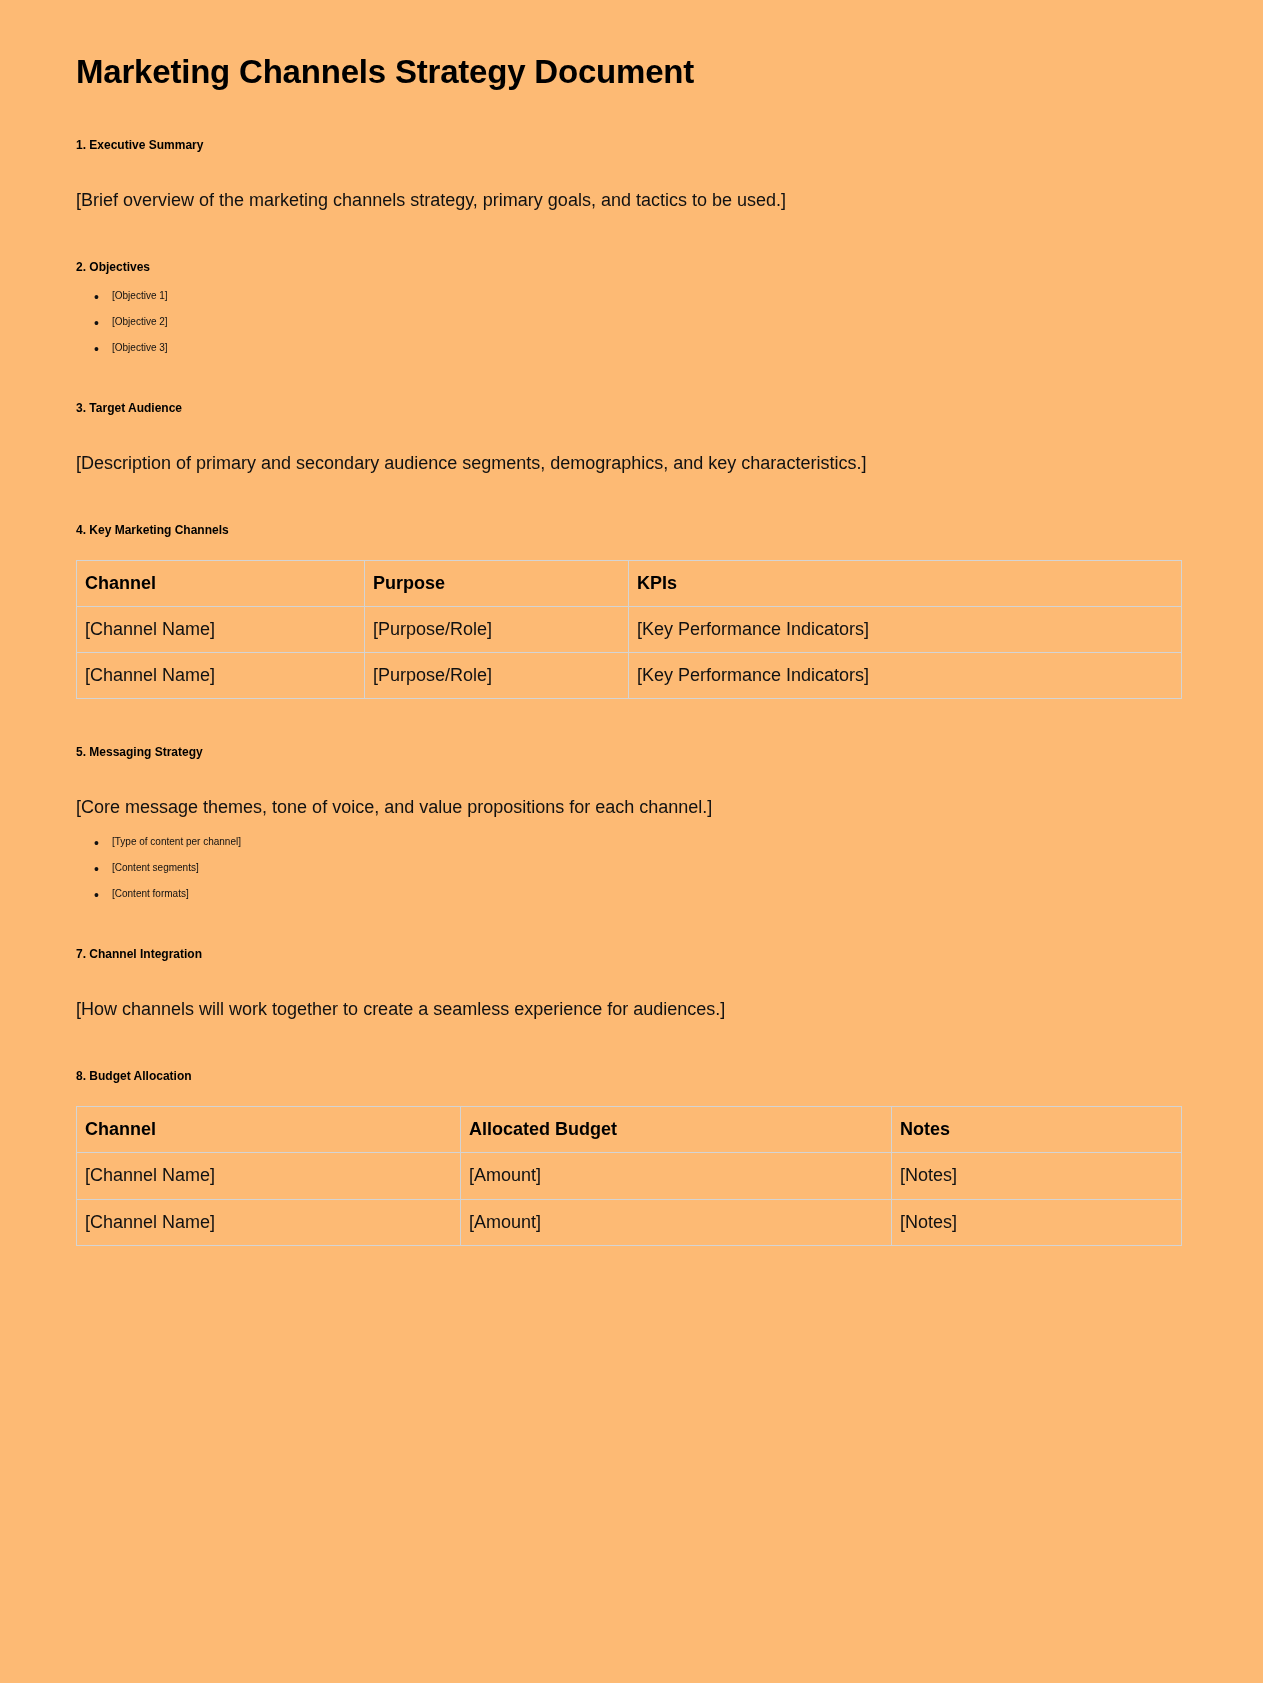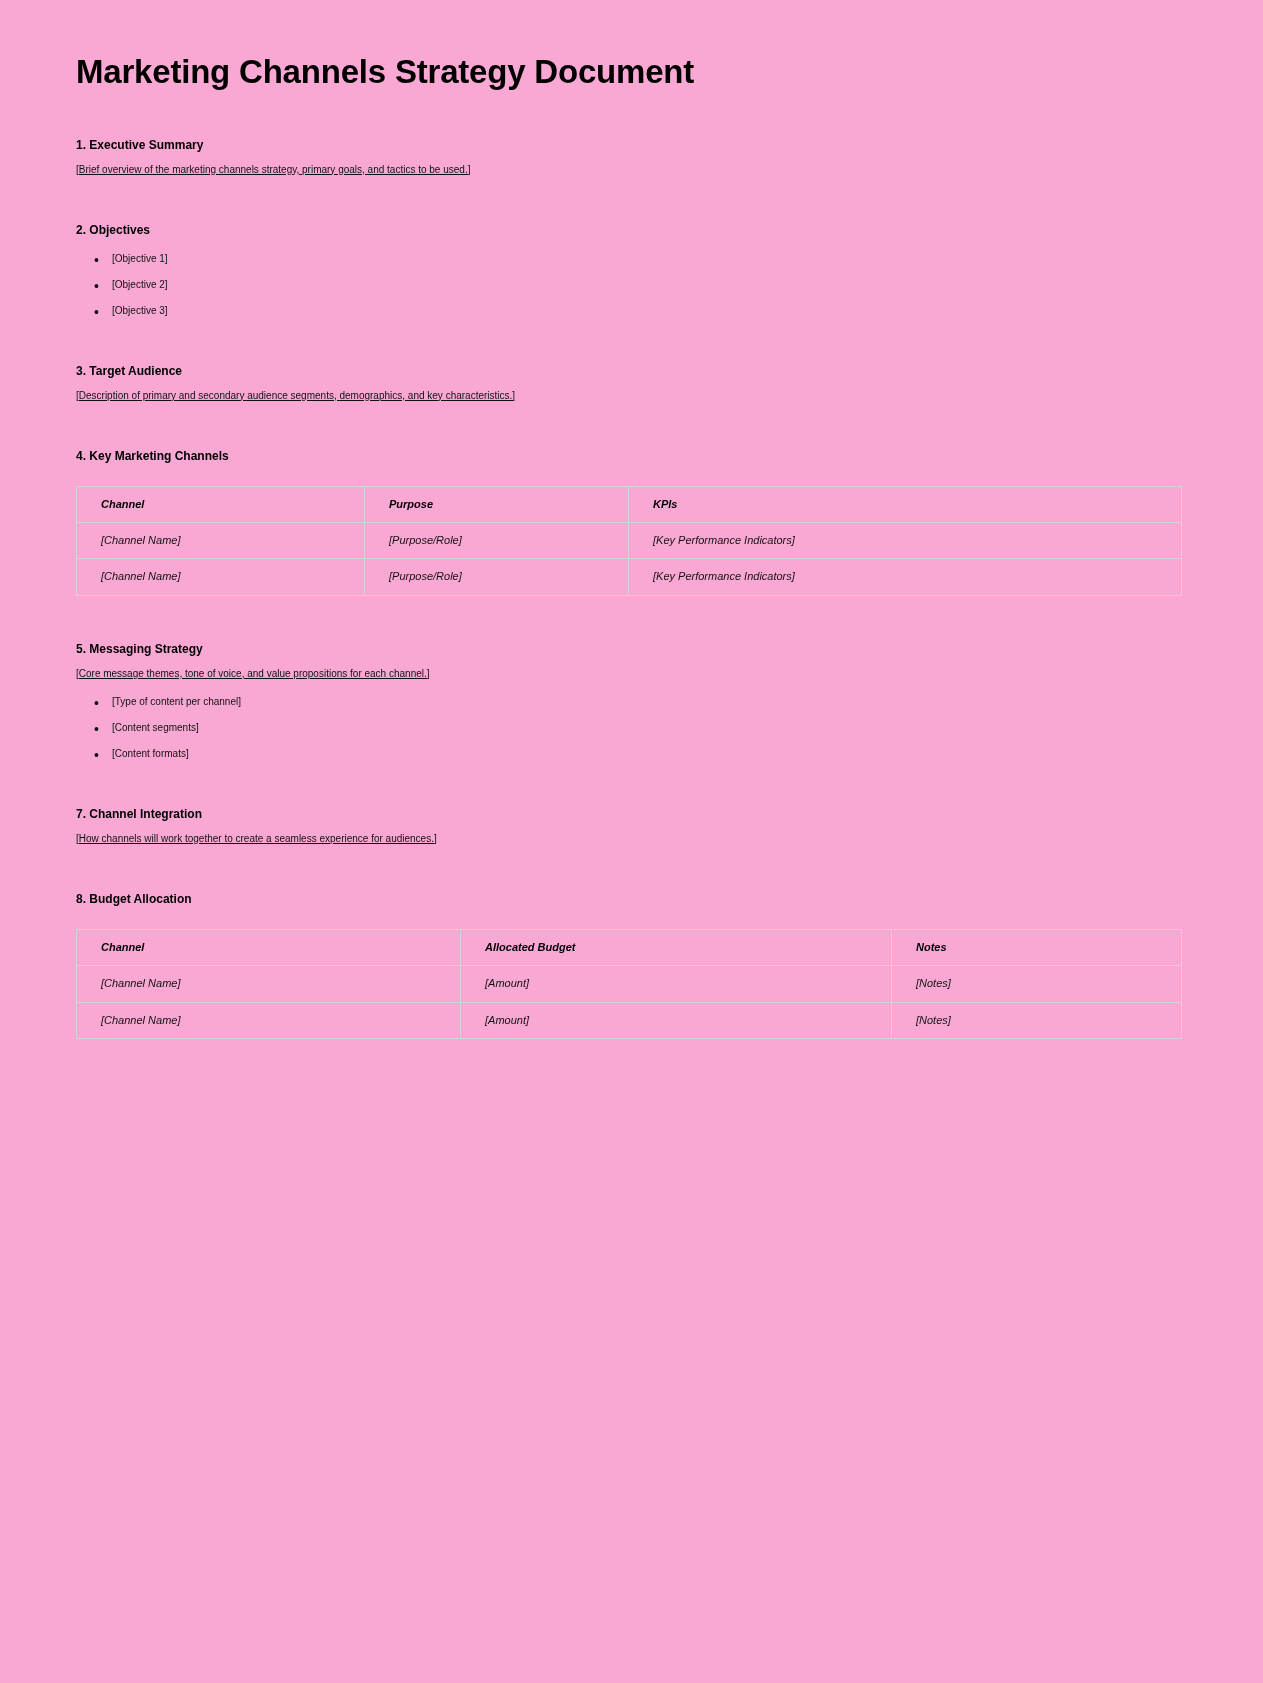--- a/index.html
+++ b/index.html
@@ -12,21 +12,21 @@
     min-height: 1683px;
     font-family: "Liberation Sans", sans-serif;
     color: #000000;
     -webkit-font-smoothing: antialiased;
   }
   .page {
     box-sizing: border-box;
     width: 1263px;
     min-height: 1683px;
     padding: 44px 80px 60px 76px;
-    background: #f9a8d4;
+    background: #fdba74;
   }
   .doc-title {
     font-size: 33px;
     font-weight: bold;
     line-height: 1.2;
     margin: 0 0 0 0;
     padding-top: 8px;
     letter-spacing: -0.2px;
     color: #000;
   }
@@ -34,25 +34,24 @@
     font-size: 12px;
     font-weight: bold;
     line-height: 1.25;
     margin: 46px 0 0 0;
     color: #000;
   }
   .section-heading.first {
     margin-top: 46px;
   }
   .body-text {
-    font-size: 10px;
+    font-size: 18px;
     line-height: 1.5;
-    margin: 9px 0 0 0;
+    margin: 34px 0 0 0;
     color: #111;
-    text-decoration: underline;
   }
   ul.bullets {
     margin: 14px 0 0 0;
     padding-left: 36px;
     list-style: none;
   }
   ul.bullets li {
     font-size: 10px;
     line-height: 1.4;
     margin: 12px 0 0 0;
@@ -75,25 +74,24 @@
     width: 1105px;
     margin: 22px 0 0 0;
     table-layout: fixed;
     border: 1px solid #d4d4d4;
   }
   table.doc-table th,
   table.doc-table td {
     border: 1px solid #d4d4d4;
     text-align: left;
     vertical-align: middle;
-    padding: 10px 24px;
-    font-size: 11px;
+    padding: 10px 8px;
+    font-size: 18px;
     line-height: 1.4;
     height: 12px;
-    font-style: italic;
   }
   table.doc-table th {
     font-weight: bold;
     color: #000;
   }
   table.doc-table td {
     color: #111;
   }
   
   table.channels-table col.c1 { width: 288px; }

